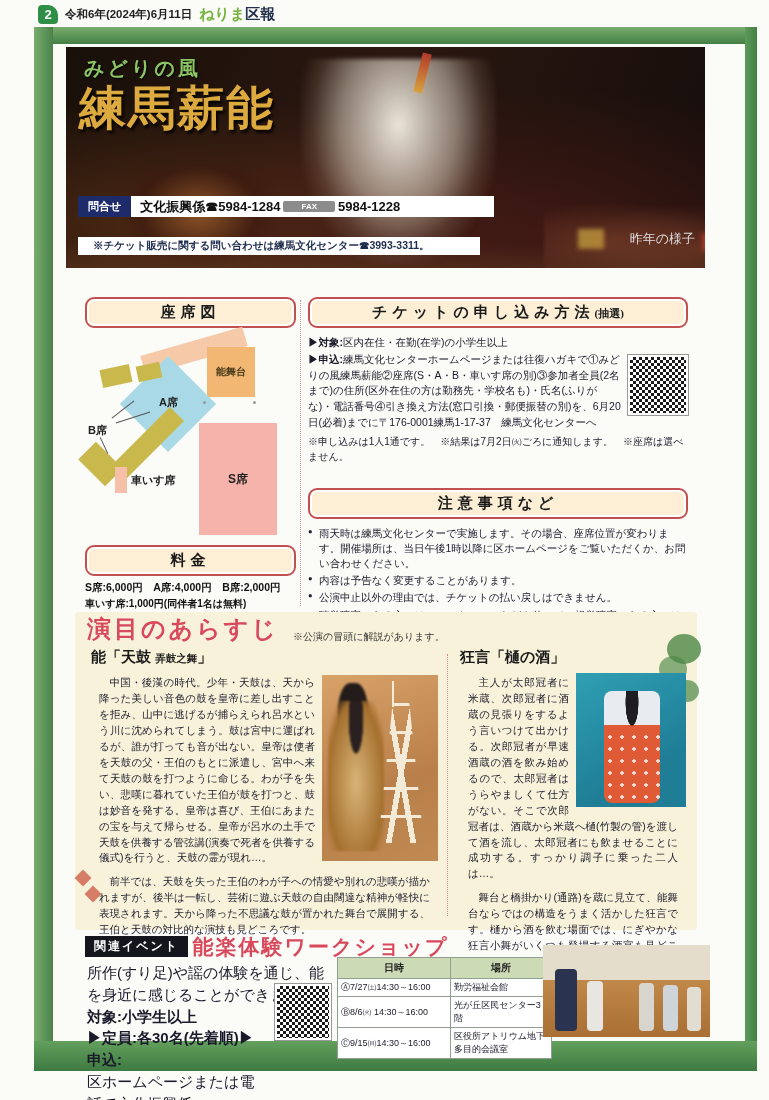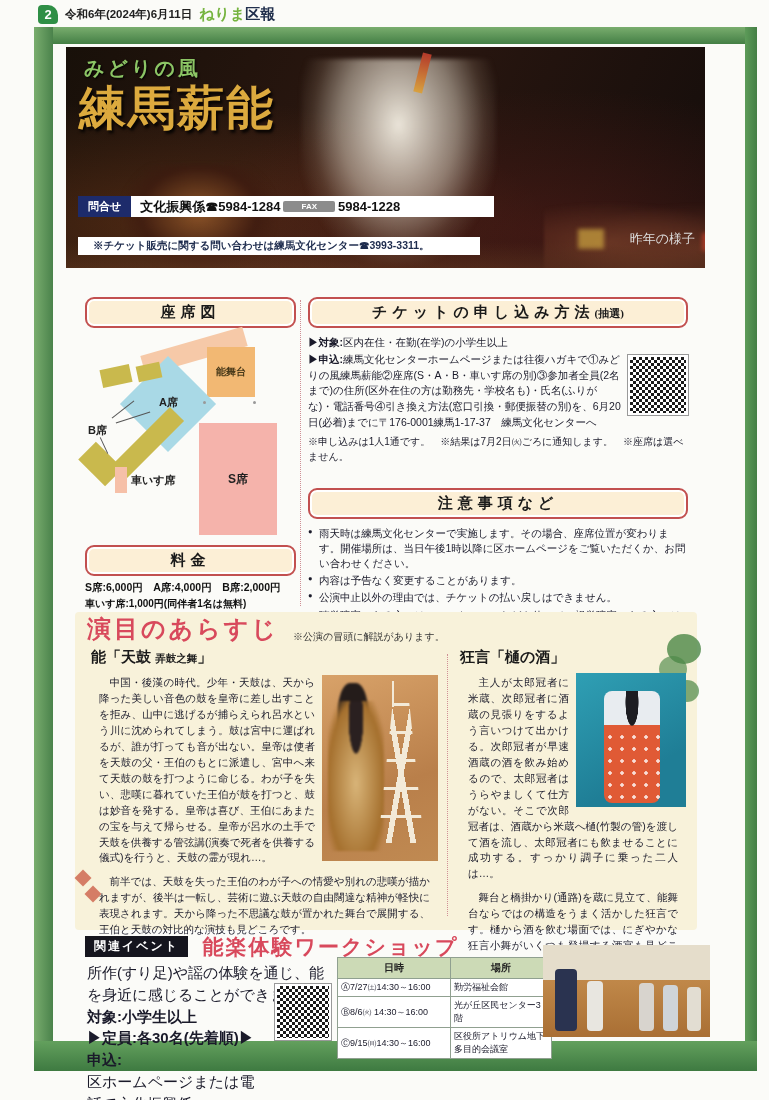--- a/index.html
+++ b/index.html
@@ -120,21 +120,21 @@
     background:linear-gradient(150deg,#2f9fb4,#1f7e96 70%);}
   .kyo-figure{position:absolute;left:28px;top:18px;width:56px;height:112px;
     background:radial-gradient(ellipse at 50% 10%, #1d1d22 16%, transparent 17%),
                linear-gradient(#e8ecf0 30%, #e05a35 30%);border-radius:8px;filter:blur(.7px);}
   .kyo-dots{position:absolute;left:28px;top:58px;width:56px;height:70px;
     background:radial-gradient(circle,#fff 1.5px,transparent 2px) 0 0/12px 12px;opacity:.8;}
 
   
   .workshop{position:absolute;left:85px;top:933px;width:625px;height:104px;}
   .ws-badge{display:inline-block;background:#15151e;color:#fff;font-size:12px;font-weight:bold;padding:2px 9px;letter-spacing:2px;vertical-align:4px;}
-  .ws-title{display:inline-block;margin-left:10px;font-size:21px;font-weight:bold;color:#d8495c;font-family:"Liberation Serif",serif;letter-spacing:2px;}
+  .ws-title{display:inline-block;font-size:21px;font-weight:bold;color:#d8495c;font-family:"Liberation Serif",serif;letter-spacing:2px;}
   .ws-left{position:absolute;left:2px;top:29px;width:250px;font-size:15px;line-height:1.45;color:#1a1a2a;}
   .ws-left p{margin:0;}
   .ws-p2,.ws-p3{width:168px;}
   .qr-ws{position:absolute;right:6px;top:22px;width:52px;height:52px;}
   .ws-table{position:absolute;left:252px;top:24px;border-collapse:collapse;}
   .ws-table th{background:#ccdab6;border:1px solid #90a090;font-size:10px;font-weight:bold;padding:3px 2px;}
   .ws-table td{border:1px solid #90a090;font-size:9px;padding:2px 3px;background:#fff;color:#1a1a2a;}
   .ws-table .c1{width:108px;}
   .ws-table .c2{width:96px;}
   .ws-photo{position:absolute;left:458px;top:12px;width:167px;height:92px;overflow:hidden;

